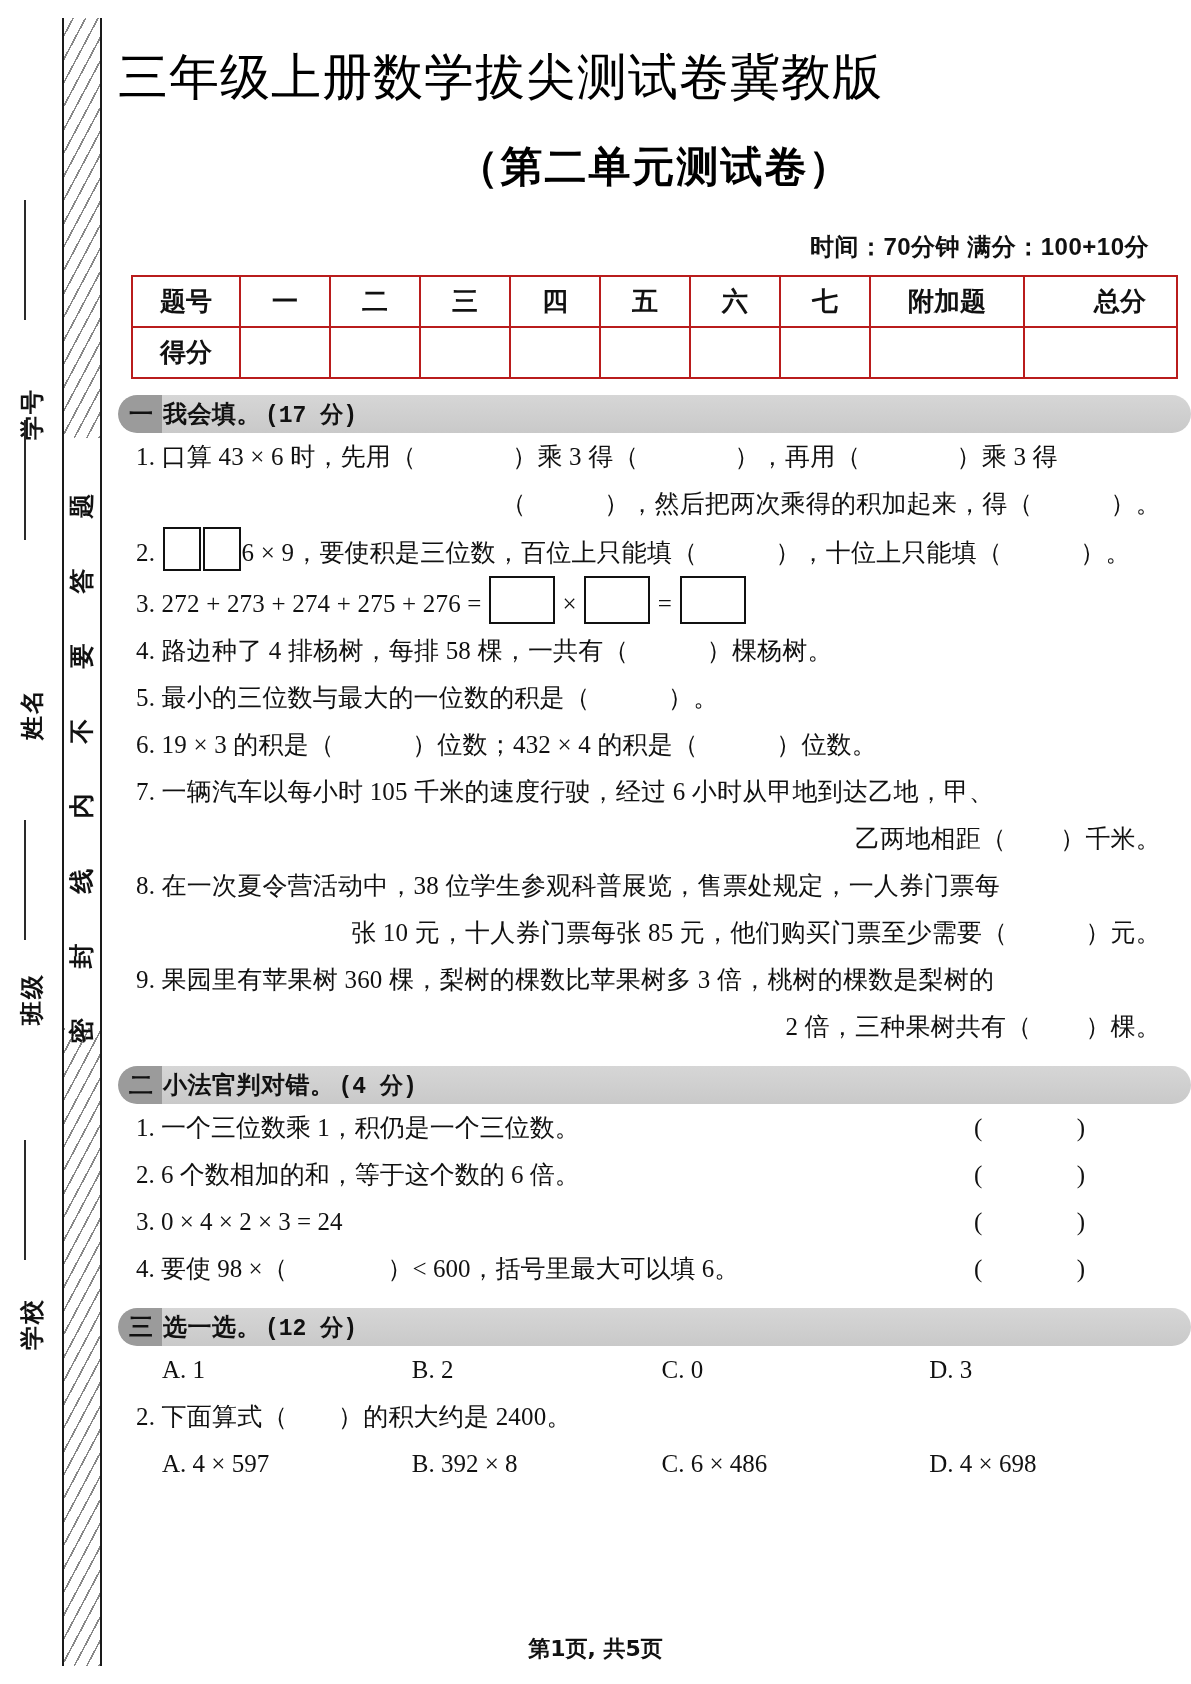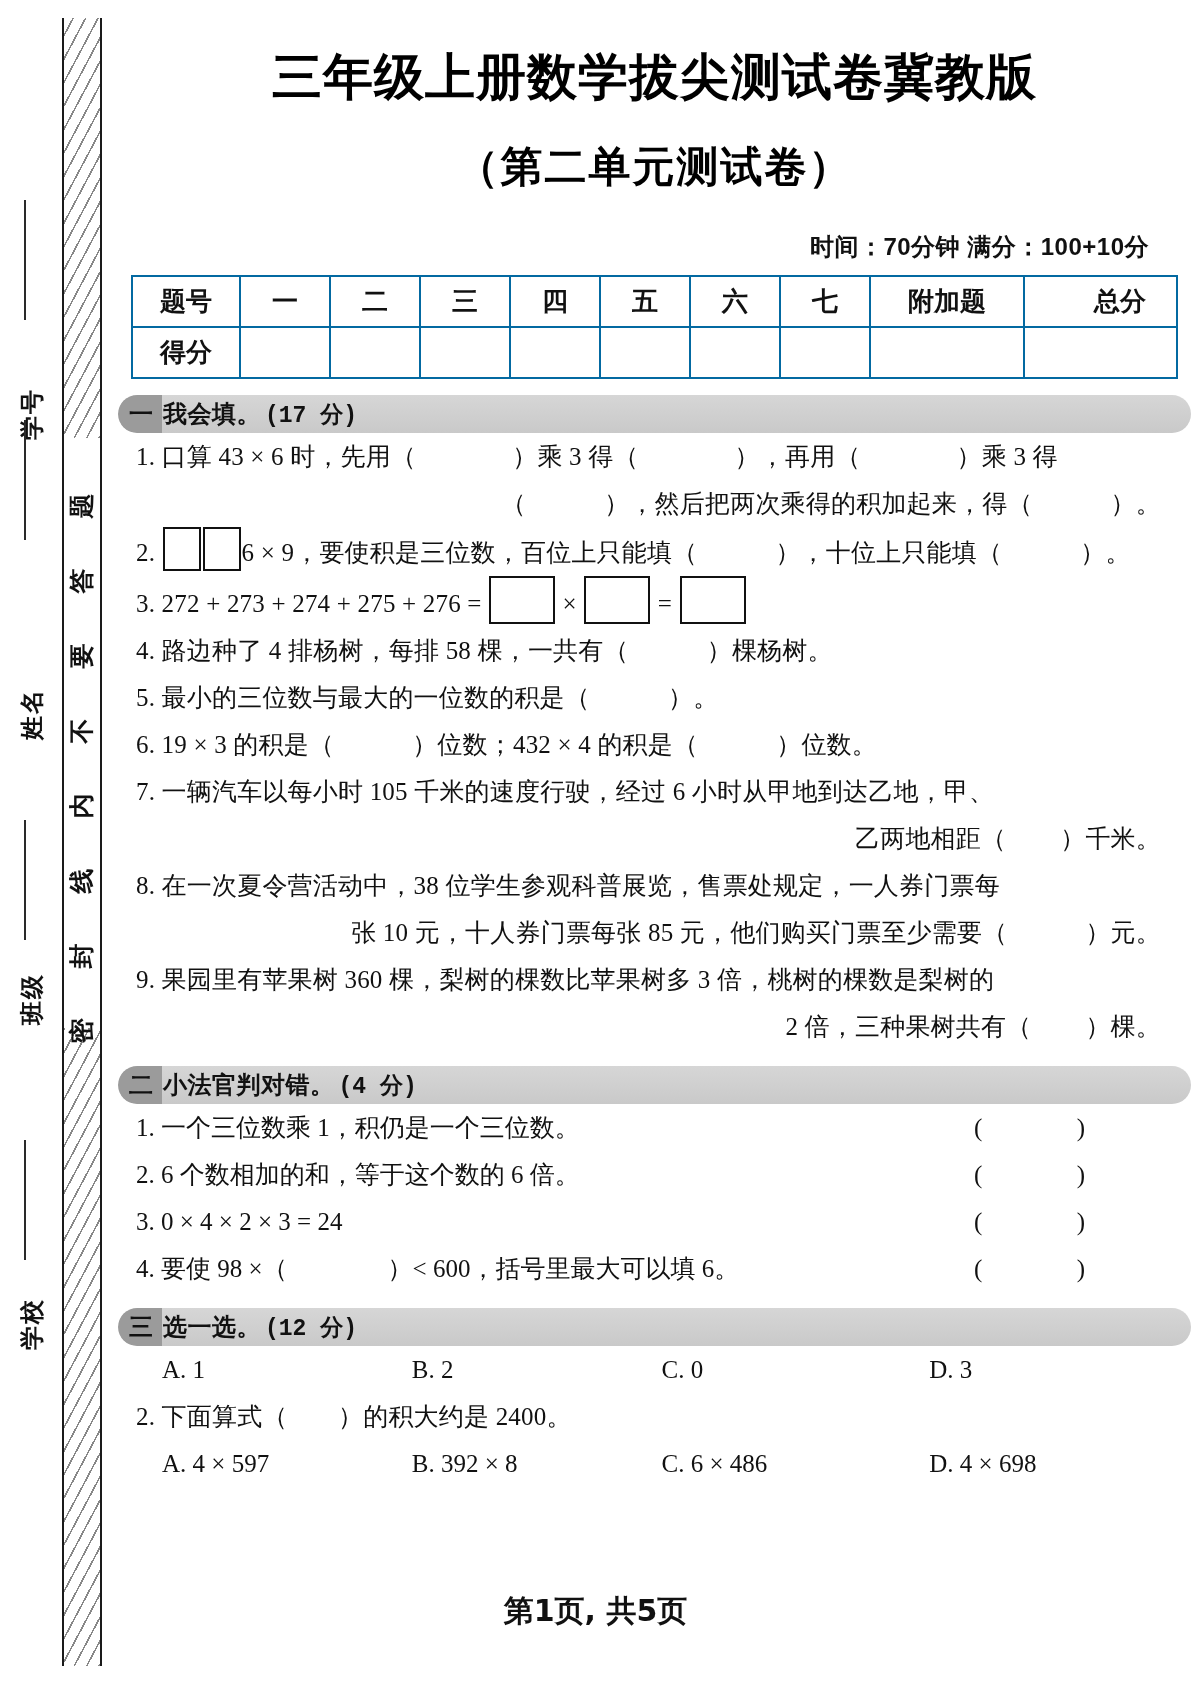--- a/index.html
+++ b/index.html
@@ -99,23 +99,22 @@
   #content {
     position: absolute;
     left: 118px;
     top: 0;
     width: 1073px;
     height: 1684px;
   }
 
   #title-main {
     margin: 44px 0 0 0;
-    text-align: center;
     font-size: 50px;
-    font-weight: 700;
+    font-weight: 400;
     letter-spacing: 1px;
     font-family: "DejaVu Sans", "Liberation Sans", sans-serif;
     color: #000;
   }
   #title-sub {
     margin: 28px 0 0 0;
     text-align: center;
     font-size: 42px;
     font-weight: 700;
     letter-spacing: 2px;
@@ -133,21 +132,21 @@
   }
 
   
   #score-table {
     margin: 12px auto 0 auto;
     border-collapse: collapse;
     width: 920px;
     table-layout: fixed;
   }
   #score-table td {
-    border: 2px solid #0369a1;
+    border: 2px solid #b91c1c;
     height: 47px;
     text-align: center;
     vertical-align: middle;
     font-size: 26px;
     font-weight: 700;
     font-family: "Liberation Serif", "DejaVu Serif", serif;
   }
   #score-table td.head-cell { width: 104px; }
   #score-table td.num-cell  { width: 86px; }
   #score-table td.extra-cell{ width: 150px; }
@@ -245,23 +244,23 @@
     line-height: 47px;
     font-family: "Liberation Serif", "DejaVu Serif", serif;
   }
   .opt-row .opt { flex: 0 0 25%; white-space: nowrap; }
   .opt-row .opt.last { text-align: left; padding-left: 18px; }
 
   #footer {
     position: absolute;
     left: 0;
     right: 0;
-    bottom: 52px;
+    bottom: 20px;
     text-align: center;
-    font-size: 30px;
+    font-size: 22px;
     font-weight: 700;
     font-family: "DejaVu Sans", "Liberation Sans", sans-serif;
     color: #111;
   }
 </style>
 </head>
 <body>
 
 <div id="page">
 

